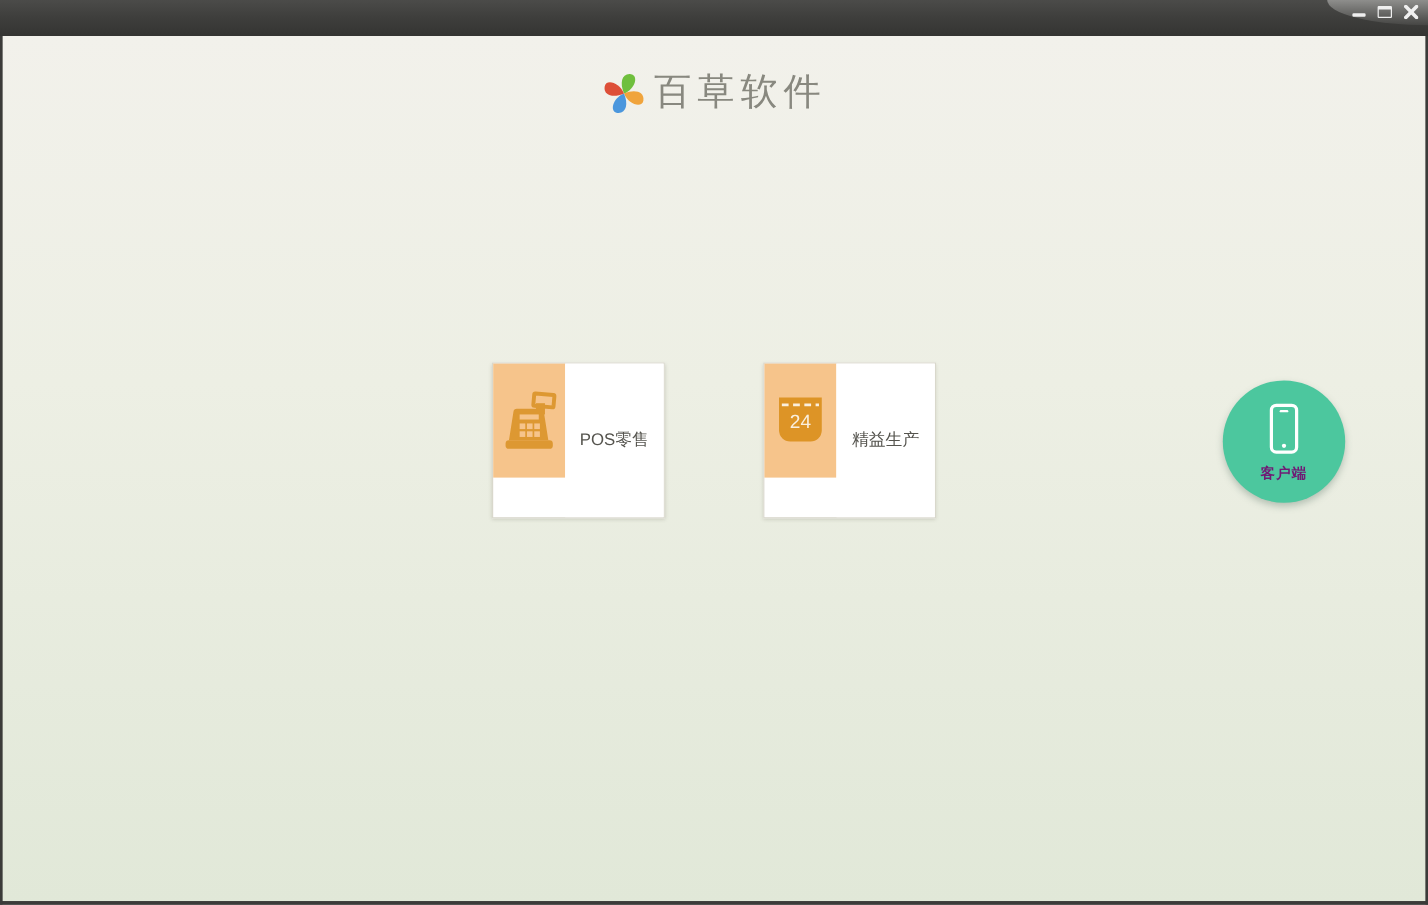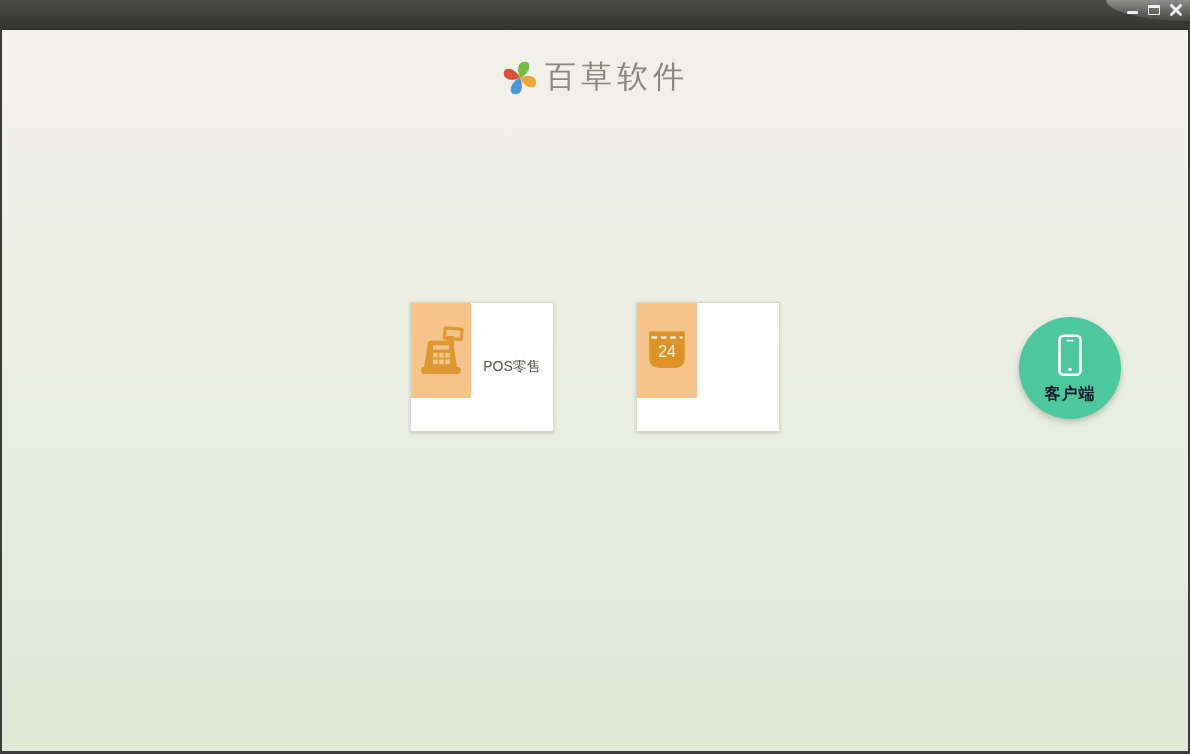--- a/index.html
+++ b/index.html
@@ -62,21 +62,21 @@
   }
 
   
   .client-btn {
     position:absolute; left:1017px; top:287px; width:102px; height:102px;
     border-radius:50%; background:#4cc79e;
     box-shadow:0 3px 6px rgba(80,110,95,0.35);
     display:flex; flex-direction:column; align-items:center; justify-content:center;
     cursor:pointer;
   }
-  .client-label { font-size:16px; font-weight:bold; color:#0f172a; margin-top:4px; letter-spacing:1px; }
+  .client-label { font-size:12px; font-weight:bold; color:#701a75; margin-top:4px; letter-spacing:1px; }
 </style>
 </head>
 <body>
 
 <div class="window">
 
   <div class="titlebar">
     <div class="corner-plate"></div>
     <div class="win-btn btn-min">
       <span class="glyph-min"></span>
@@ -131,20 +131,21 @@
 
 
       <div class="card">
         <div class="card-art art-orange">
           <svg width="60" height="60" viewBox="0 0 64 64">
             <path d="M13,11 H51 V40 a10,10 0 0 1 -10,10 H23 a10,10 0 0 1 -10,-10 Z" fill="#dd9426"></path>
             <line x1="15.5" y1="17.5" x2="48.5" y2="17.5" stroke="rgba(255,255,255,0.85)" stroke-width="2.6" stroke-dasharray="6 4"></line>
             <text x="32" y="38" text-anchor="middle" font-family="Liberation Sans, sans-serif" font-size="17" fill="rgba(255,255,255,0.85)">24</text>
           </svg>
         </div>
+        <div class="card-label">精益生产</div>
       </div>
 
     </div>
 
     <div class="client-btn">
       <svg width="30" height="48" viewBox="0 0 40 62">
         <rect x="6" y="4" width="28" height="52" rx="5.5" fill="none" stroke="#ffffff" stroke-width="3.6"></rect>
         <line x1="16.5" y1="10.5" x2="23.5" y2="10.5" stroke="#ffffff" stroke-width="2.6" stroke-linecap="round"></line>
         <circle cx="20" cy="49" r="2.4" fill="#ffffff"></circle>
       </svg>

